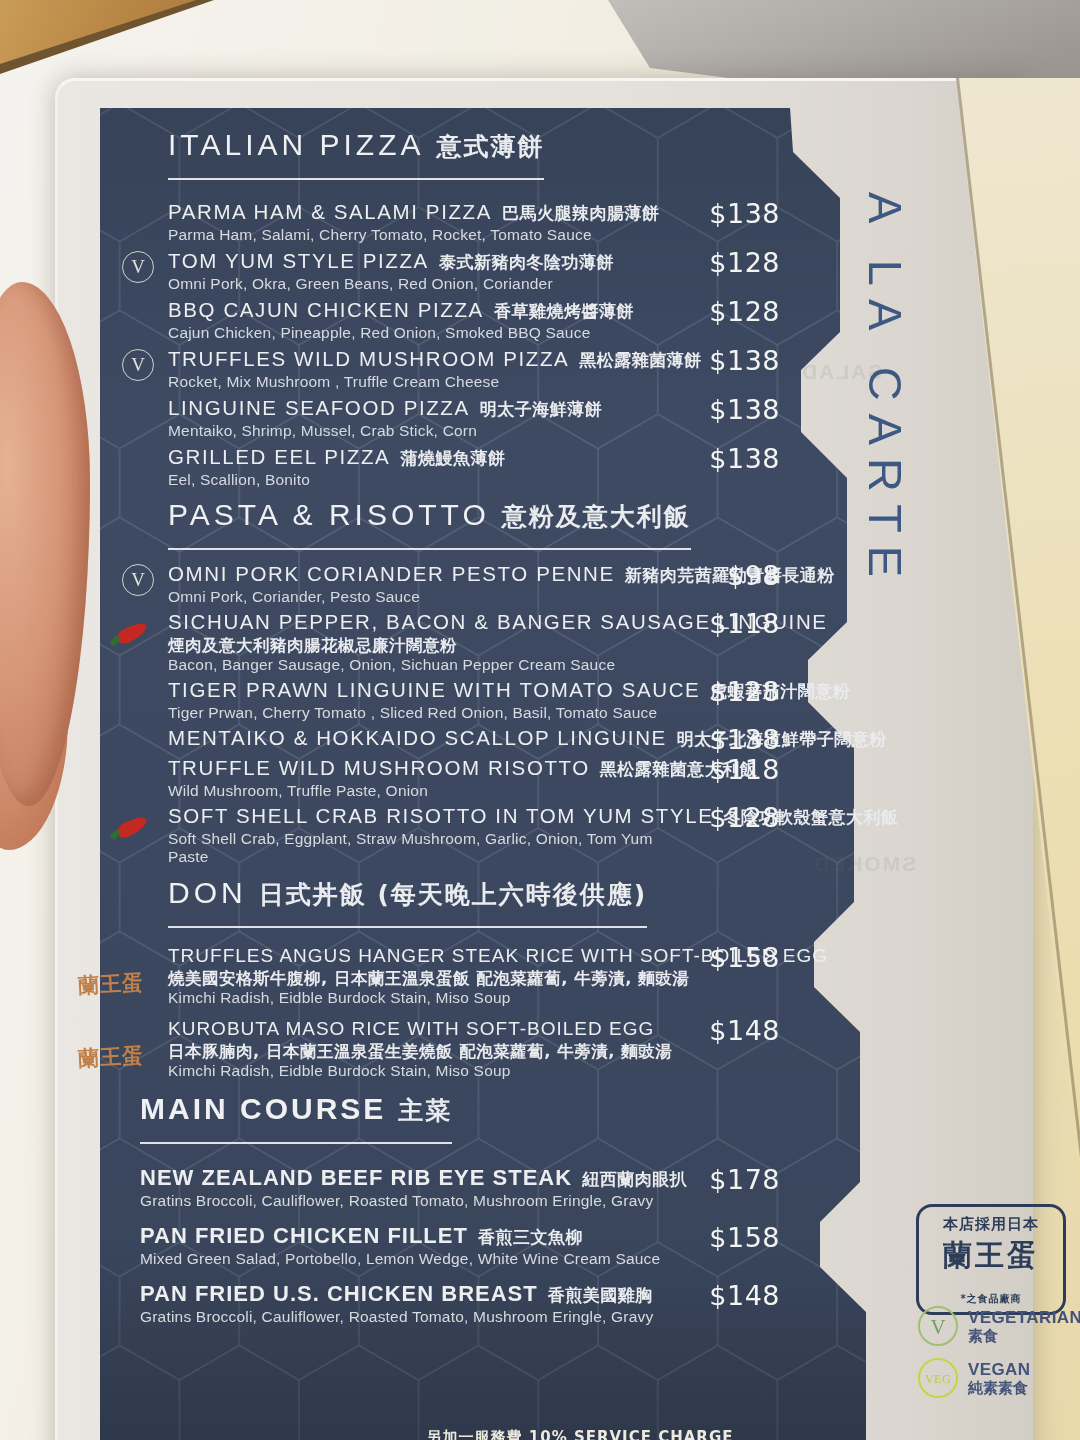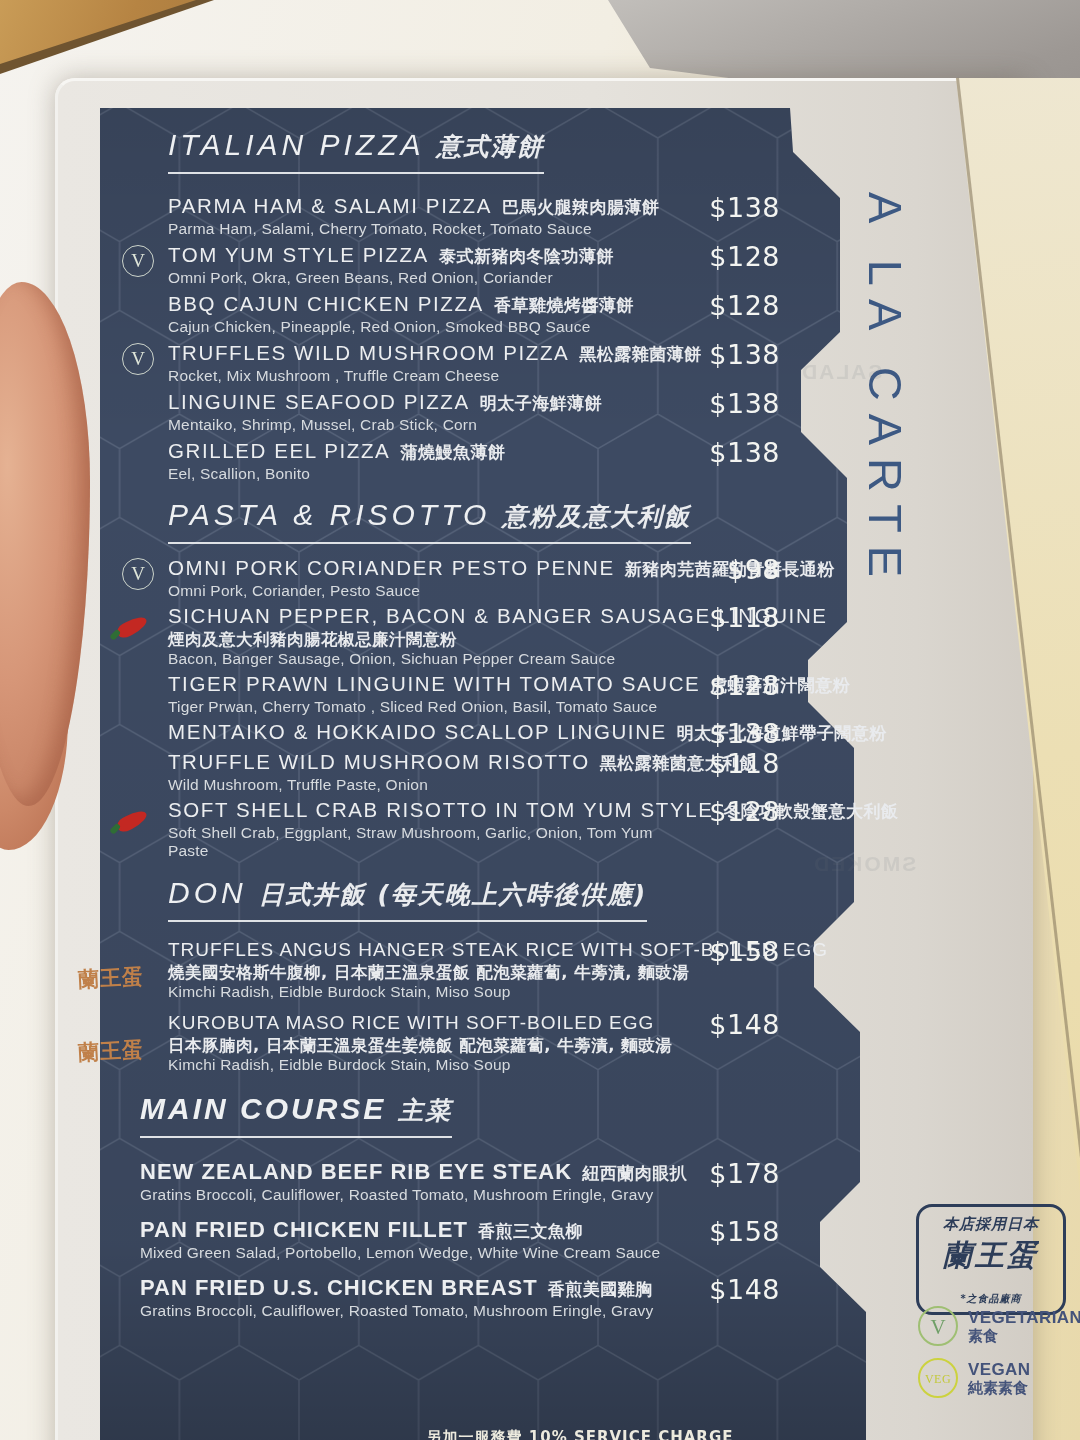--- a/index.html
+++ b/index.html
@@ -37,21 +37,21 @@
   .hand-thumb{position:absolute;left:-28px;top:282px;width:118px;height:524px;z-index:9;
     border-radius:42% 58% 52% 48%/30% 38% 62% 55%;
     background:radial-gradient(ellipse at 30% 35%,#e5b293 0%,#d69678 45%,#c07a5c 85%);
     box-shadow:inset -10px -6px 18px rgba(140,70,45,.35);}
   .hand-palm{position:absolute;left:-40px;top:560px;width:108px;height:290px;z-index:9;
     border-radius:40% 60% 55% 45%/40% 55% 45% 50%;
     background:radial-gradient(ellipse at 35% 40%,#dda284 0%,#cc8868 55%,#b86f50 95%);}
   
   .section{position:absolute;left:168px;width:612px;z-index:6;color:#e9ebee;}
   .sec-pizza{top:128px;} .sec-pasta{top:498px;} .sec-don{top:876px;} .sec-main{top:1092px;left:140px;width:640px;}
-  .sec-title{display:inline-block;border-bottom:2px solid rgba(238,240,242,.92);padding-bottom:9px;white-space:nowrap;font-style:italic;}
+  .sec-title{display:inline-block;border-bottom:2px solid rgba(238,240,242,.92);padding-bottom:15px;white-space:nowrap;}
   .sec-en{font-size:30px;letter-spacing:4px;color:#eef0f2;}
   .sec-zh{font-size:25px;font-weight:700;letter-spacing:2px;margin-left:12px;font-family:"DejaVu Sans",sans-serif;}
   .sec-main .sec-en{font-weight:700;letter-spacing:3px;}
   .items{margin-top:20px;}
   .sec-pasta .items{margin-top:12px;} .sec-don .items{margin-top:16px;} .sec-main .items{margin-top:22px;}
   .item{position:relative;padding-right:96px;margin-bottom:5px;}
   .sec-pasta .item{margin-bottom:4px;} .sec-don .item{margin-bottom:10px;} .sec-main .item{margin-bottom:14px;}
   .item-title{white-space:nowrap;line-height:24px;}
   .item-name{font-size:20.5px;letter-spacing:1.6px;color:#eceef0;}
   .sec-don .item-name{font-size:19px;letter-spacing:1px;}
@@ -67,21 +67,21 @@
   .chili::before{content:"";position:absolute;left:-8px;top:3px;width:11px;height:6px;background:#2f6d35;
     border-radius:3px;transform:rotate(-18deg);}
   .stamp{position:absolute;left:-90px;top:26px;color:#c08049;font-weight:700;font-size:21px;letter-spacing:1px;
     font-family:"DejaVu Sans",sans-serif;transform:rotate(-3deg);}
   .footer-note{position:absolute;left:300px;top:1428px;width:560px;z-index:6;text-align:center;
     color:#eceade;font-size:15px;letter-spacing:1px;font-weight:700;font-family:"DejaVu Sans",sans-serif;}
   
   .a-la-carte{position:absolute;left:858px;top:192px;z-index:6;writing-mode:vertical-rl;
     font-size:47px;letter-spacing:13px;color:#3d5983;}
   .egg-box{position:absolute;left:916px;top:1204px;width:150px;z-index:6;border:3px solid #2d3d59;
-    border-radius:16px;padding:8px 6px 6px;text-align:center;color:#2d3d59;font-family:"DejaVu Sans",sans-serif;font-style:italic;}
+    border-radius:16px;padding:8px 6px 6px;text-align:center;color:#2d3d59;font-family:"DejaVu Sans",sans-serif;}
   .egg-box-l1{font-size:15px;font-weight:700;letter-spacing:1px;}
   .egg-box-l2{font-size:29px;font-weight:700;letter-spacing:3px;margin-top:2px;}
   .egg-box-l3{font-size:10px;font-weight:700;margin-top:16px;letter-spacing:1px;}
   .legend{position:absolute;left:918px;top:1306px;z-index:6;}
   .legend-row{display:flex;align-items:center;margin-bottom:12px;}
   .legend-circle{width:40px;height:40px;border-radius:50%;text-align:center;flex:0 0 auto;margin-right:10px;
     font-family:"Liberation Serif","DejaVu Serif",serif;}
   .circle-vegetarian{border:2px solid #9fbf73;color:#6f9f67;font-size:21px;line-height:38px;}
   .circle-vegan{border:2px solid #ccd23f;color:#c3c93a;font-size:12px;line-height:38px;font-weight:400;letter-spacing:.5px;}
   .legend-en{font-size:17px;font-weight:700;color:#44537a;letter-spacing:.4px;line-height:19px;}

